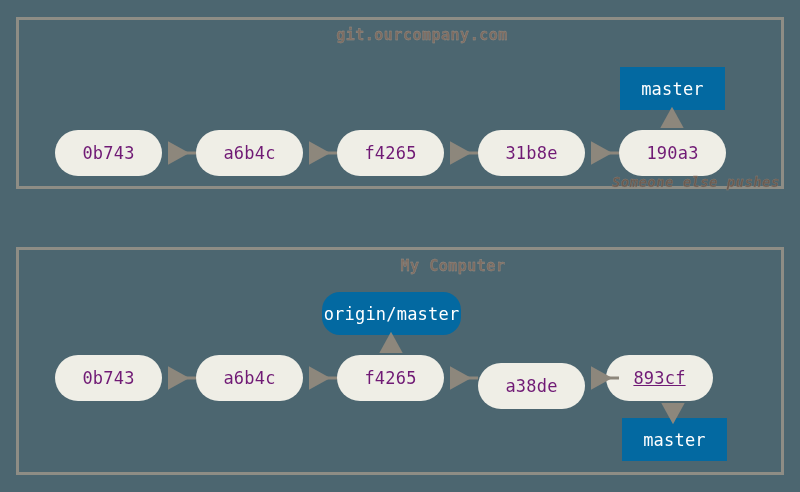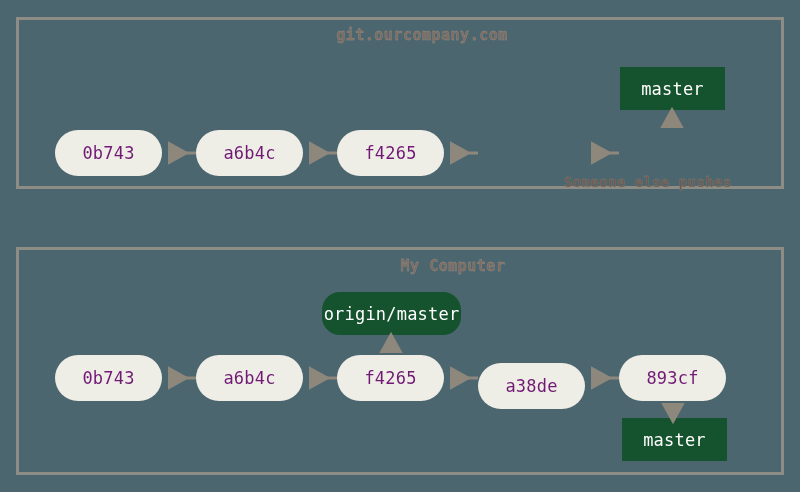--- a/index.html
+++ b/index.html
@@ -68,27 +68,27 @@
   #c-top-1 { left: 196px; top: 130px; width: 107px; }
   #c-top-2 { left: 337px; top: 130px; width: 107px; }
   #c-top-3 { left: 478px; top: 130px; width: 107px; }
   #c-top-4 { left: 619px; top: 130px; width: 107px; }
 
   
   #c-bot-0 { left: 55px;  top: 355px; width: 107px; }
   #c-bot-1 { left: 196px; top: 355px; width: 107px; }
   #c-bot-2 { left: 337px; top: 355px; width: 107px; }
   #c-bot-3 { left: 478px; top: 355px; width: 107px; margin-top: 8px; }
-  #c-bot-4 { left: 619px; top: 355px; width: 107px; }
+  #c-bot-4 { left: 606px; top: 355px; width: 107px; text-decoration: underline; }
 
   
   .branch {
     position: absolute;
     box-sizing: border-box;
-    background: #14532d;
+    background: #0369a1;
     color: #ffffff;
     font-family: "DejaVu Sans Mono", monospace;
     font-size: 17px;
     display: flex;
     align-items: center;
     justify-content: center;
     letter-spacing: 0.2px;
   }
   #b-top-master    { left: 620px; top: 67px;  width: 105px; height: 43px; }
   #b-origin-master { left: 322px; top: 292px; width: 139px; height: 43px; border-radius: 18px; }
@@ -106,33 +106,35 @@
   .annotation {
     position: absolute;
     font-family: "DejaVu Sans Mono", monospace;
     font-size: 14px;
     font-weight: bold;
     color: #6b5b50;
     -webkit-text-stroke: 0.3px #8d7f74;
     letter-spacing: 0.4px;
     white-space: nowrap;
   }
-  #ann-someone { left: 564px; top: 174px; }
+  #ann-someone { left: 612px; top: 174px; font-style: italic; }
 </style>
 </head>
 <body>
 
 <div id="stage">
 
   <div class="region" id="region-remote"></div>
   <div class="region-title" id="title-remote">git.ourcompany.com</div>
 
   <div class="commit" id="c-top-0">0b743</div>
   <div class="commit" id="c-top-1">a6b4c</div>
   <div class="commit" id="c-top-2">f4265</div>
+  <div class="commit" id="c-top-3">31b8e</div>
+  <div class="commit" id="c-top-4">190a3</div>
 
   <div class="branch" id="b-top-master">master</div>
 
   <div class="annotation" id="ann-someone">Someone else pushes</div>
 
   <div class="region" id="region-local"></div>
   <div class="region-title" id="title-local">My Computer</div>
 
   <div class="commit" id="c-bot-0">0b743</div>
   <div class="commit" id="c-bot-1">a6b4c</div>

